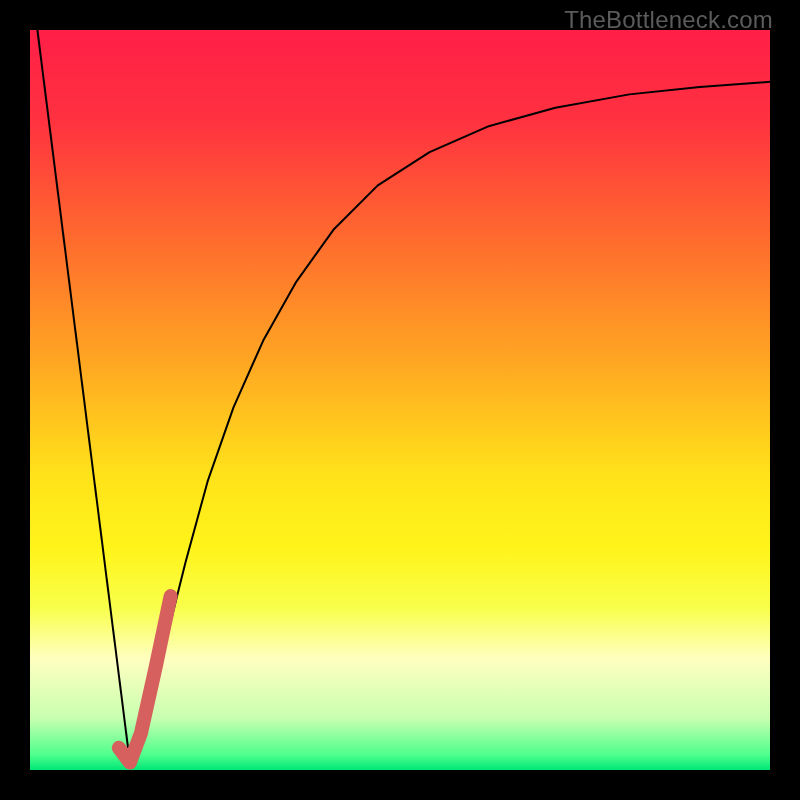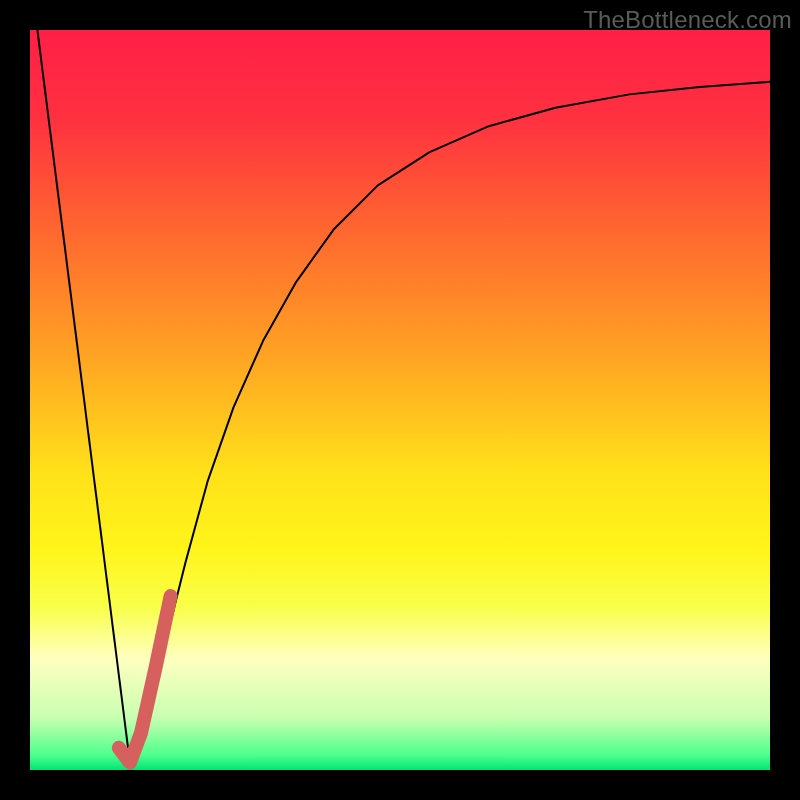--- a/index.html
+++ b/index.html
@@ -25,21 +25,21 @@
     top: 30px;
     width: 740px;
     height: 740px;
   }
   svg {
     display: block;
   }
   .watermark {
     position: absolute;
     top: 6px;
-    right: 8px;
+    right: 27px;
     color: #5b5b5b;
     font-size: 24px;
     font-weight: 500;
     letter-spacing: 0.2px;
   }
 </style>
 </head>
 <body>
 
 <div class="frame">

